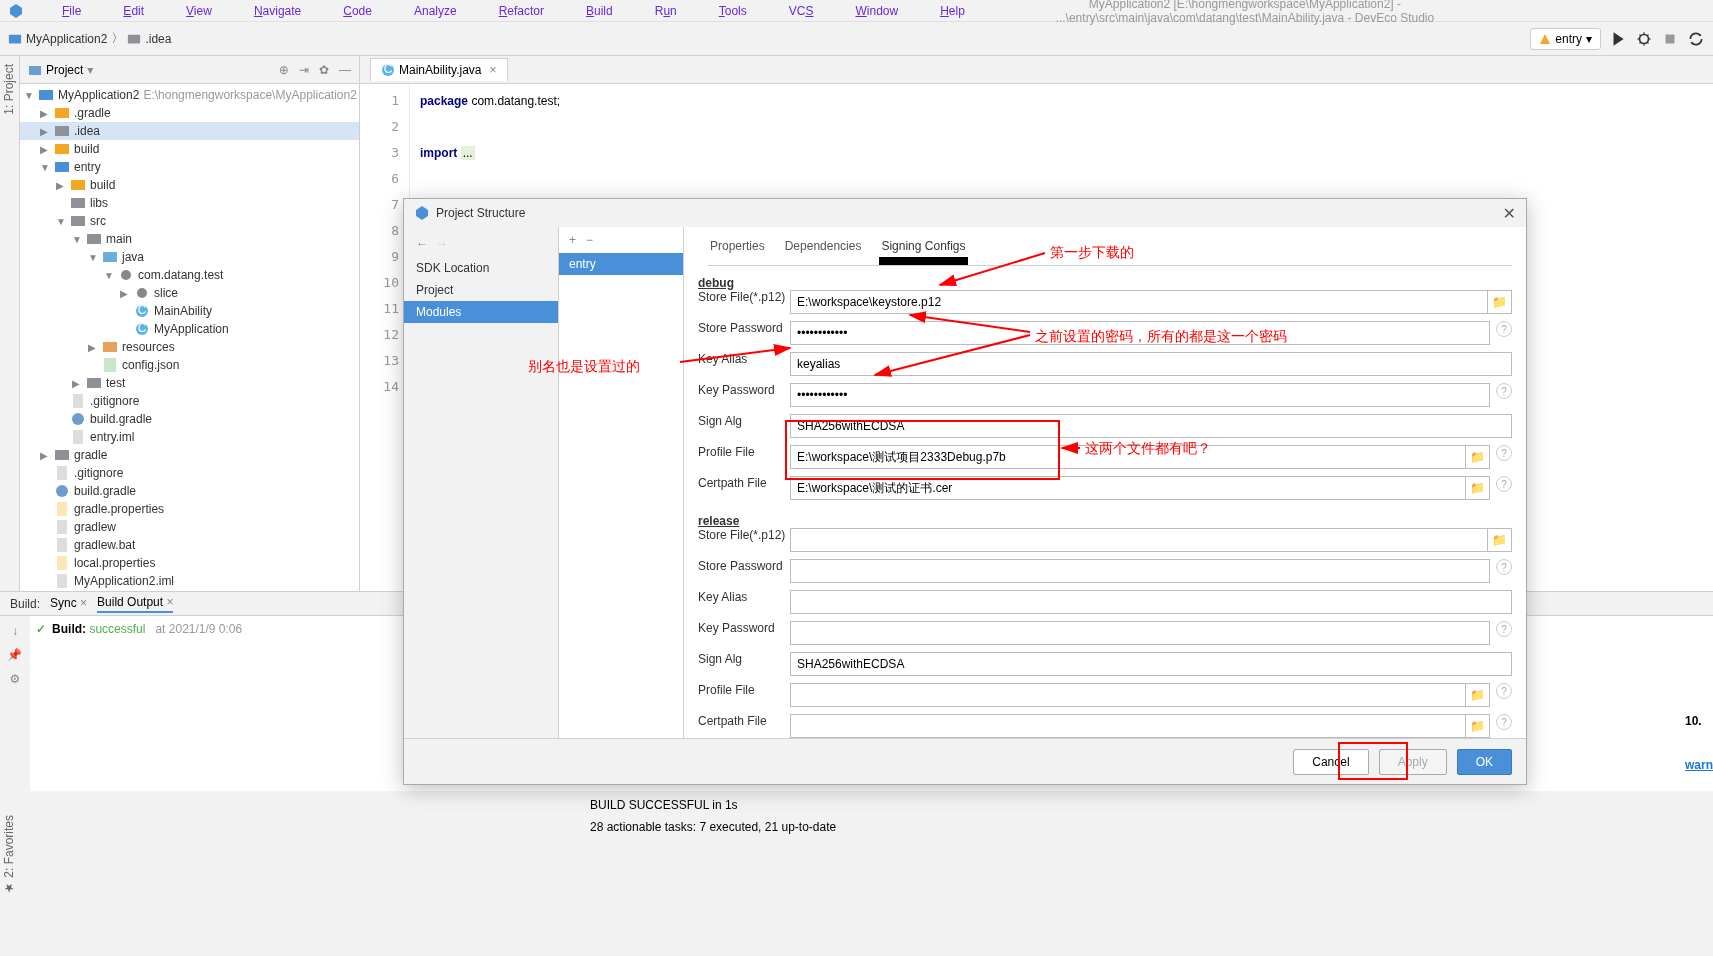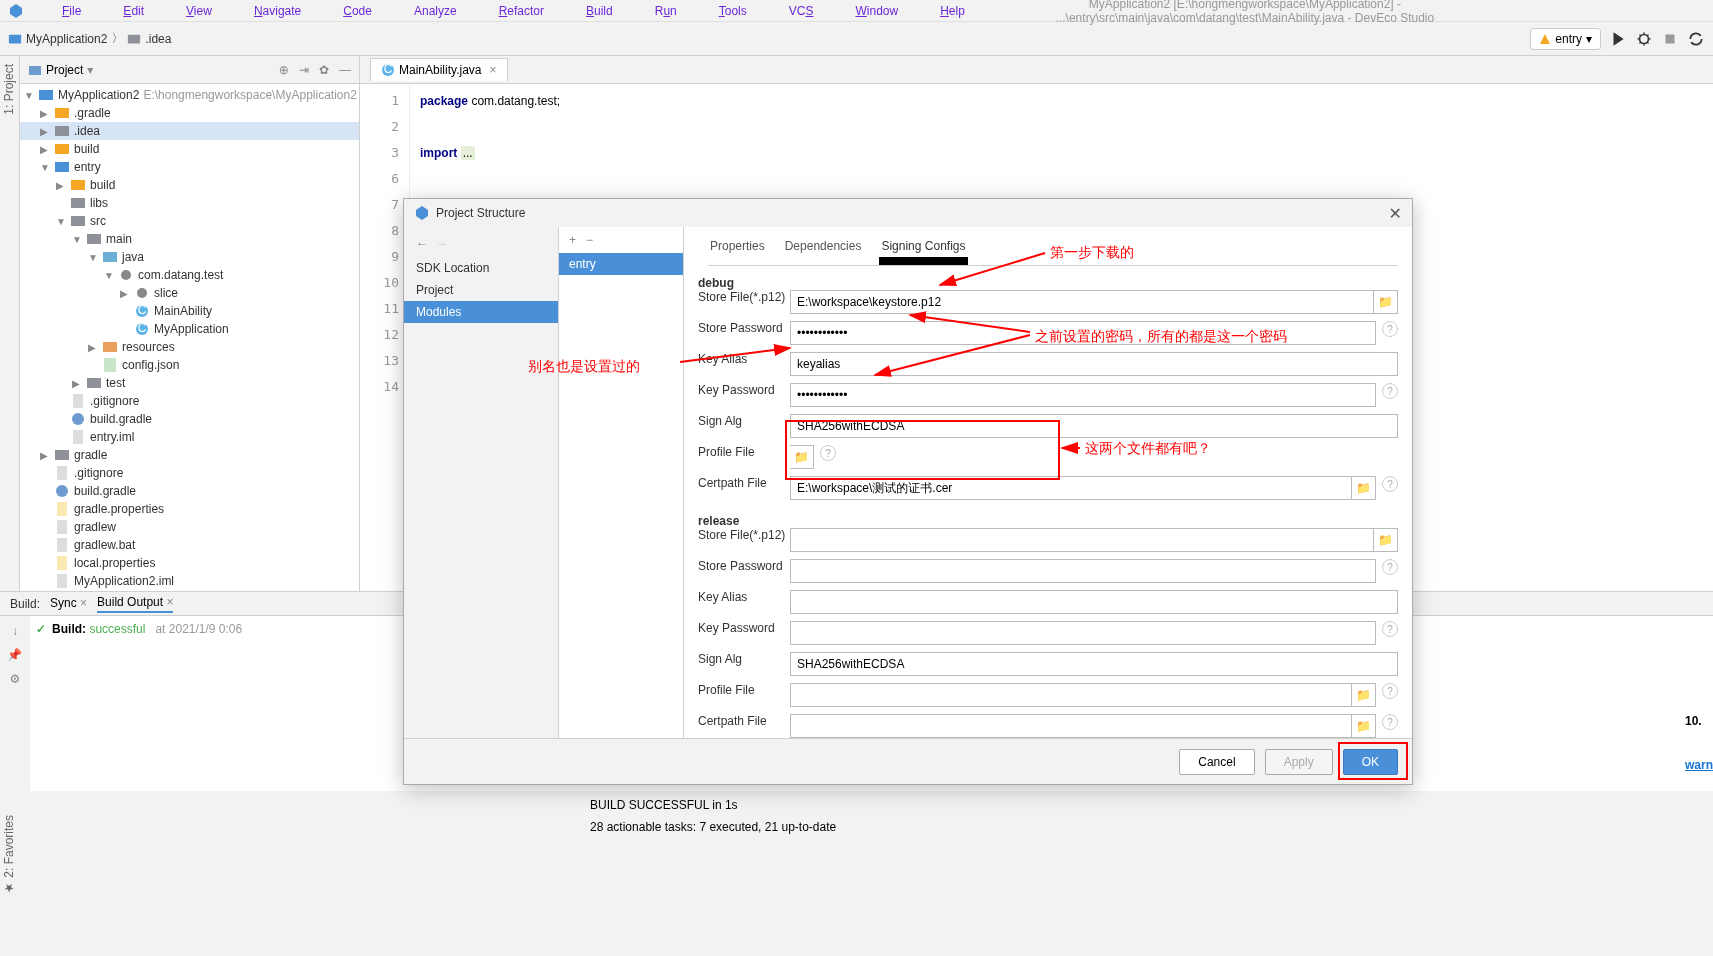--- a/index.html
+++ b/index.html
@@ -54,37 +54,37 @@
     .check { color: #4caf50; font-weight: bold; }
     .timestamp { color: #999; margin-left: 4px; }
     
     .bottom-vertical { position: absolute; left: 0; bottom: 0; width: 20px; height: 145px; background: #f2f2f2; writing-mode: vertical-lr; padding: 4px 2px; color: #666; font-size: 11px; }
     
     .code-bottom { position: absolute; left: 590px; bottom: 118px; font-family: Consolas, monospace; font-size: 15px; line-height: 22px; }
     .right-fragment { position: absolute; right: 0; bottom: 180px; font-family: Consolas, monospace; font-size: 14px; line-height: 22px; font-weight: bold; }
     .link { color: #1976d2; text-decoration: underline; }
     
     
-    .dialog { position: absolute; left: 403px; top: 198px; width: 1010px; height: 587px; background: #f2f2f2; border: 1px solid #aaa; box-shadow: 0 4px 20px rgba(0,0,0,0.25); display: flex; flex-direction: column; }
+    .dialog { position: absolute; left: 403px; top: 198px; width: 1124px; height: 587px; background: #f2f2f2; border: 1px solid #aaa; box-shadow: 0 4px 20px rgba(0,0,0,0.25); display: flex; flex-direction: column; }
     .dialog-header { height: 28px; display: flex; align-items: center; padding: 0 10px; }
     .dialog-title { flex: 1; color: #333; }
     .dialog-close { font-size: 16px; color: #555; cursor: pointer; }
     .dialog-body { flex: 1; display: flex; background: #fff; overflow: hidden; }
     .dlg-col1 { width: 155px; background: #f2f2f2; border-right: 1px solid #d0d0d0; }
     .nav-arrows { display: flex; gap: 8px; padding: 8px 12px; color: #888; }
     .dlg-nav-item { padding: 4px 12px; color: #333; cursor: pointer; }
     .dlg-nav-item.active { background: #4a90d9; color: #fff; }
     .dlg-col2 { width: 125px; background: #fff; border-right: 1px solid #d0d0d0; }
     .dlg-col2-tools { display: flex; gap: 10px; padding: 6px 10px; color: #888; font-size: 14px; }
     .dlg-list-item { padding: 4px 10px; color: #fff; background: #4a90d9; }
     .dlg-col3 { flex: 1; padding: 8px 14px; overflow-y: auto; }
     .dlg-tabs { display: flex; gap: 16px; border-bottom: 1px solid #d0d0d0; margin-bottom: 10px; margin-left: 10px; }
     .dlg-tab { padding: 4px 2px; color: #555; cursor: pointer; }
     .dlg-tab.active { border-bottom: 8px solid #000000; color: #333; }
-    .section-label { font-weight: bold; color: #333; margin: 0 0; }
+    .section-label { font-weight: bold; color: #333; margin: 0 0; text-decoration: underline; }
     .form-row { display: flex; align-items: flex-start; margin-bottom: 7px; }
     .form-label { width: 92px; color: #333; }
     .form-input { flex: 1; height: 24px; border: 1px solid #bbb; padding: 0 6px; background: #fff; font-size: 12px; }
     .form-browse { width: 24px; height: 24px; border: 1px solid #bbb; border-left: none; display: flex; align-items: center; justify-content: center; cursor: pointer; color: #777; }
     .help-icon { width: 16px; height: 16px; margin-left: 6px; color: #aaa; border: 1px solid #ccc; border-radius: 50%; display: flex; align-items: center; justify-content: center; font-size: 10px; }
     .dialog-footer { height: 46px; display: flex; align-items: center; justify-content: flex-end; gap: 10px; padding: 0 14px; border-top: 1px solid #d0d0d0; background: #f2f2f2; }
     .dlg-btn { padding: 5px 18px; border: 1px solid #aaa; background: #fff; cursor: pointer; border-radius: 2px; }
     .dlg-btn.primary { background: #4a90d9; color: #fff; border-color: #3a7ac0; }
     .dlg-btn.disabled { color: #aaa; background: #f5f5f5; }
     
@@ -470,20 +470,21 @@
           <span class="form-label">Key Password</span>
           <input class="form-input" type="password" value="••••••••••••" style="">
           <span class="help-icon">?</span>
         </div>
       <div class="form-row">
           <span class="form-label">Sign Alg</span>
           <input class="form-input" value="SHA256withECDSA" style="">
         </div>
       <div class="form-row">
           <span class="form-label">Profile File</span>
+          <input class="form-input" value="E:\workspace\测试项目2333Debug.p7b" style="">
           <span class="form-browse">📁</span>
           <span class="help-icon">?</span>
         </div>
       <div class="form-row">
           <span class="form-label">Certpath File</span>
           <input class="form-input" value="E:\workspace\测试的证书.cer" style="">
           <span class="form-browse">📁</span>
           <span class="help-icon">?</span>
         </div>
 

